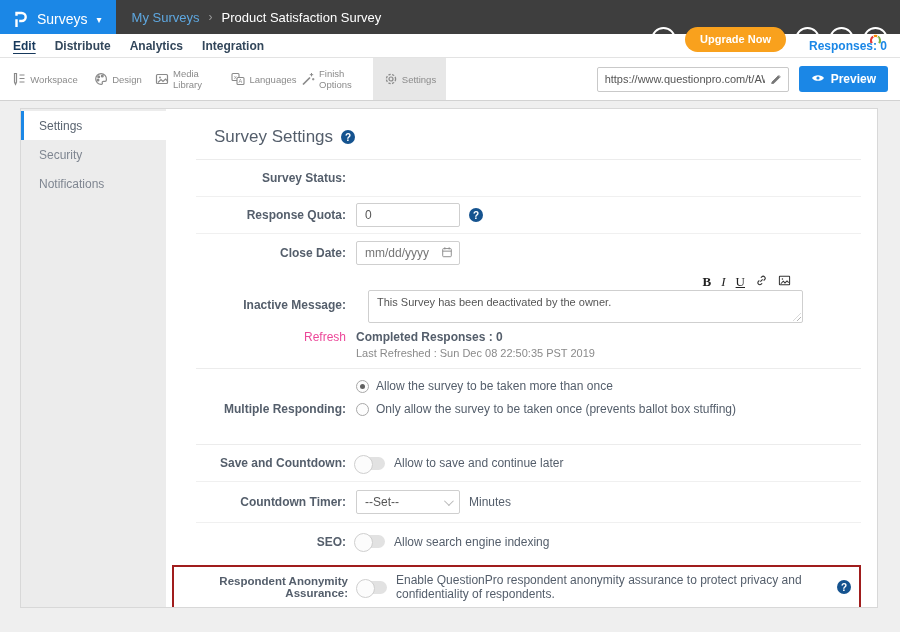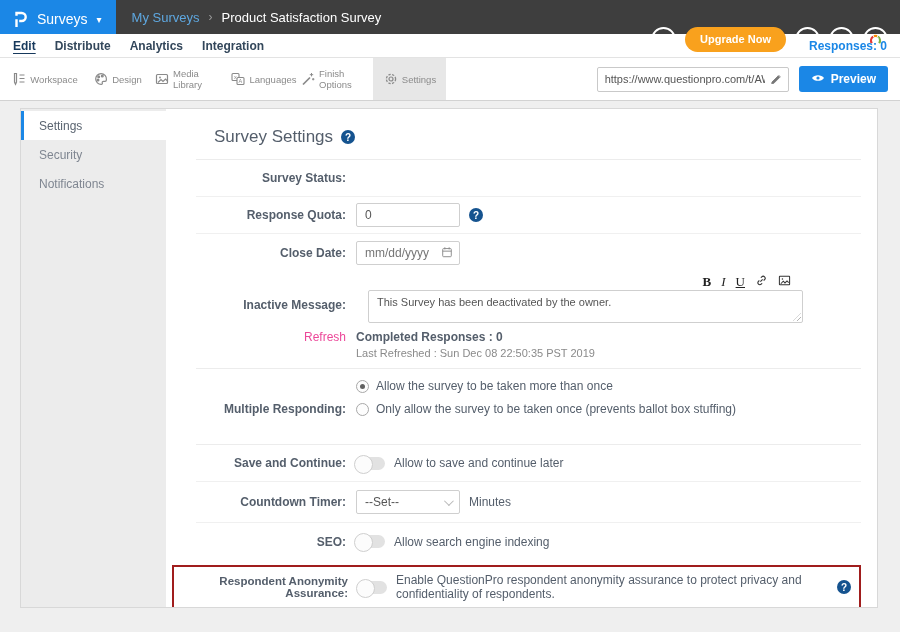--- a/index.html
+++ b/index.html
@@ -306,21 +306,21 @@
           <span class="radio-text">Allow the survey to be taken more than once</span>
         </div>
         <div class="radio-line">
           <span class="radio"></span>
           <span class="radio-text">Only allow the survey to be taken once (prevents ballot box stuffing)</span>
         </div>
       </div>
     </div>
 
     <div class="form-row">
-      <span class="row-label">Save and Continue:</span>
+      <span class="row-label">Save and Countdown:</span>
       <div class="row-field">
         <span class="toggle"></span>
         <span class="toggle-text">Allow to save and continue later</span>
       </div>
     </div>
 
     <div class="form-row row-countdown" style="min-height:41px;">
       <span class="row-label">Countdown Timer:</span>
       <div class="row-field">
         <div class="select-box">

